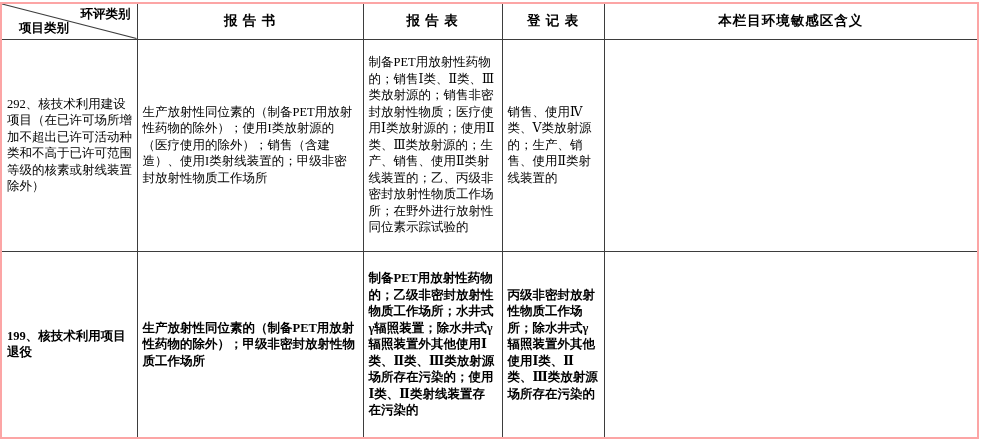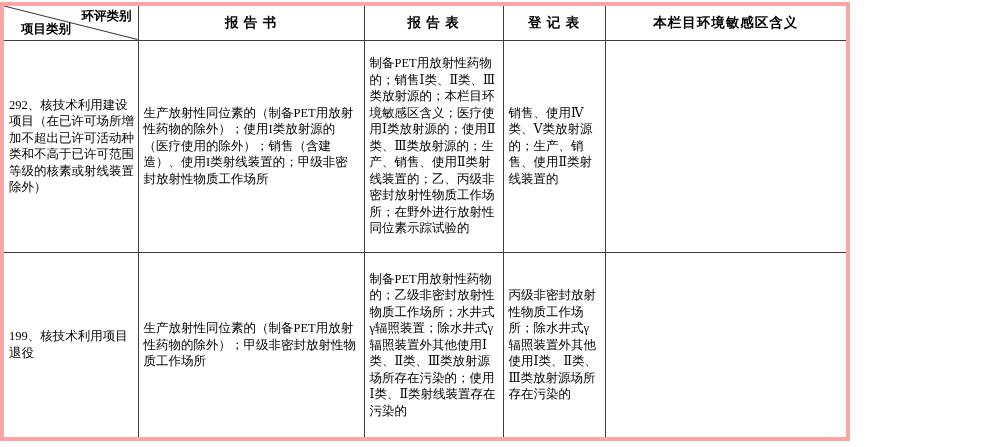--- a/index.html
+++ b/index.html
@@ -3,43 +3,43 @@
 <meta charset="utf-8">
 <style>
   html,body{margin:0;padding:0;}
   body{
     width:981px;height:447px;background:#ffffff;color:#000;
     font-family:"Liberation Serif","DejaVu Serif",serif;
     overflow:hidden;
   }
   table.doc-table{
     border-collapse:collapse;table-layout:fixed;
-    width:850px;margin:2px 16px 0 0;
-    border:4px solid #fca5a5;
+    width:979px;margin:2px 16px 0 0;
+    border:2px solid #fca5a5;
   }
   .doc-table th,.doc-table td{
     border:1px solid #3d3d3d;
     padding:2px 5px;
     vertical-align:middle;
     font-size:12.5px;line-height:16.5px;
     text-align:left;
     word-break:break-all;
     box-sizing:border-box;
   }
   .doc-table th{
     font-weight:bold;font-size:13.5px;text-align:center;
     letter-spacing:1px;height:36px;padding:2px 10px;
   }
   
   th.corner{position:relative;padding:0;letter-spacing:0;}
   th.corner svg{position:absolute;left:0;top:0;width:100%;height:100%;display:block;}
   th.corner .tr-label{position:absolute;top:2px;right:6px;font-size:12.5px;font-weight:bold;}
   th.corner .bl-label{position:absolute;bottom:2px;left:17px;font-size:12.5px;font-weight:bold;}
   tr.row-198 td{height:212px;}
-  tr.row-199 td{height:187px;}
+  tr.row-199 td{height:187px;font-weight:bold;}
   td.project-cell{padding-right:3px;}
 </style>
 </head>
 <body>
 
 <table class="doc-table">
   <colgroup>
     <col style="width:136px">
     <col style="width:226px">
     <col style="width:139px">
@@ -58,21 +58,21 @@
       <th>报 告 书</th>
       <th>报 告 表</th>
       <th>登 记 表</th>
       <th>本栏目环境敏感区含义</th>
     </tr>
   </thead>
   <tbody>
     <tr class="row-198">
       <td class="project-cell">292、核技术利用建设项目（在已许可场所增加不超出已许可活动种类和不高于已许可范围等级的核素或射线装置除外）</td>
       <td>生产放射性同位素的（制备PET用放射性药物的除外）；使用I类放射源的（医疗使用的除外）；销售（含建造）、使用I类射线装置的；甲级非密封放射性物质工作场所</td>
-      <td>制备PET用放射性药物的；销售Ⅰ类、Ⅱ类、Ⅲ类放射源的；本栏目环境敏感区含义；医疗使用Ⅰ类放射源的；使用Ⅱ类、Ⅲ类放射源的；生产、销售、使用Ⅱ类射线装置的；乙、丙级非密封放射性物质工作场所；在野外进行放射性同位素示踪试验的</td>
+      <td>制备PET用放射性药物的；销售Ⅰ类、Ⅱ类、Ⅲ类放射源的；销售非密封放射性物质；医疗使用Ⅰ类放射源的；使用Ⅱ类、Ⅲ类放射源的；生产、销售、使用Ⅱ类射线装置的；乙、丙级非密封放射性物质工作场所；在野外进行放射性同位素示踪试验的</td>
       <td>销售、使用Ⅳ类、Ⅴ类放射源的；生产、销售、使用Ⅱ类射线装置的</td>
       <td></td>
     </tr>
     <tr class="row-199">
       <td class="project-cell">199、核技术利用项目退役</td>
       <td>生产放射性同位素的（制备PET用放射性药物的除外）；甲级非密封放射性物质工作场所</td>
       <td>制备PET用放射性药物的；乙级非密封放射性物质工作场所；水井式γ辐照装置；除水井式γ辐照装置外其他使用Ⅰ类、Ⅱ类、Ⅲ类放射源场所存在污染的；使用Ⅰ类、Ⅱ类射线装置存在污染的</td>
       <td>丙级非密封放射性物质工作场所；除水井式γ辐照装置外其他使用Ⅰ类、Ⅱ类、Ⅲ类放射源场所存在污染的</td>
       <td></td>
     </tr>

